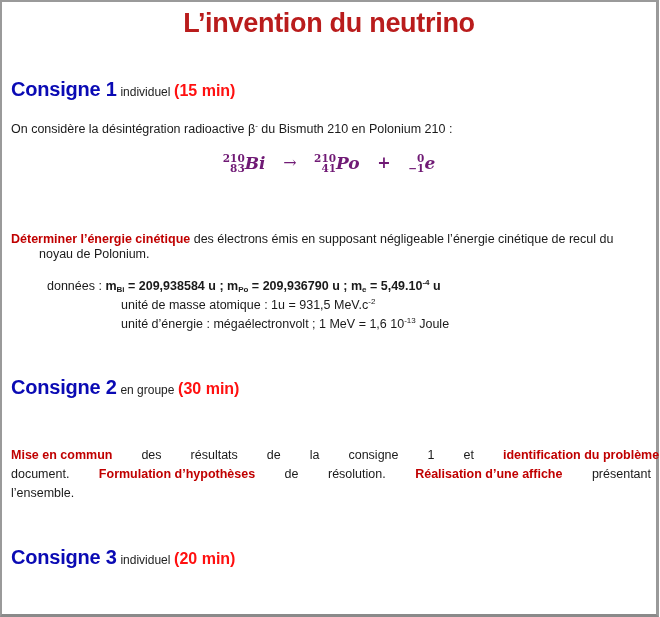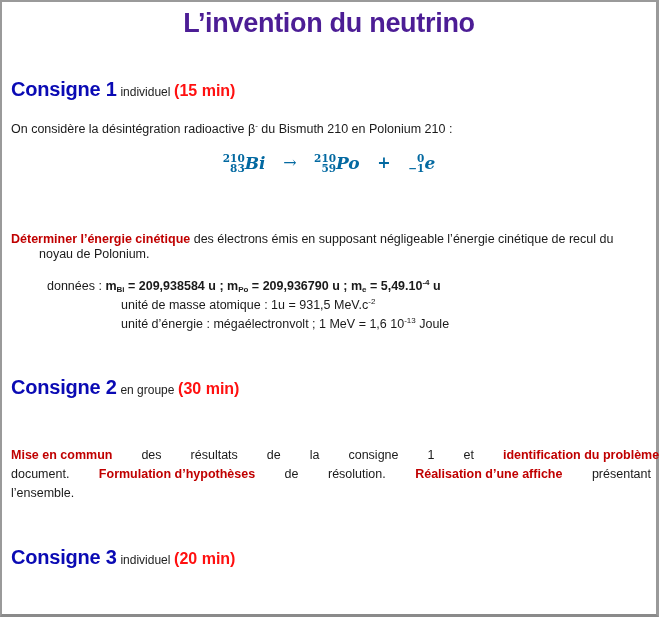--- a/index.html
+++ b/index.html
@@ -11,31 +11,31 @@
       border-top: 2px solid #9a9a9a;
       border-right: 3px solid #9a9a9a;
       border-bottom: 3px solid #8a8a8a;
       background: #fff;
       font-family: "Liberation Sans", sans-serif;
       color: #1a1a1a;
     }
     .abs { position: absolute; white-space: nowrap; }
     .title {
       left: 0; width: 654px; top: 6px; text-align: center;
-      color: #4c1d95; font-weight: bold; font-size: 27px; letter-spacing: -0.3px;
+      color: #b91c1c; font-weight: bold; font-size: 27px; letter-spacing: -0.3px;
     }
     .heading { left: 9px; font-size: 13px; }
     .heading .h-main { color: #0a0ab4; font-weight: bold; font-size: 20px; letter-spacing: -0.2px; }
     .heading .h-mode { color: #222; font-size: 12px; }
     .heading .h-time { color: #ff1010; font-weight: bold; font-size: 16px; }
     .p { left: 9px; font-size: 12.5px; color: #1a1a1a; }
     .red { color: #c00000; font-weight: bold; }
     .eq {
       left: 0; width: 654px; text-align: center; top: 150px;
-      color: #0369a1; font-family: "DejaVu Serif", serif; font-weight: bold; font-size: 16px;
+      color: #701a75; font-family: "DejaVu Serif", serif; font-weight: bold; font-size: 16px;
     }
     .nuc { display: inline-block; position: relative; margin: 0 4px; }
     .nuc .scripts { display: inline-block; position: relative; vertical-align: middle; text-align: right; font-size: 10.5px; line-height: 10px; font-style: normal; }
     .nuc .scripts span { display: block; }
     .nuc .sym { font-style: italic; font-size: 17px; vertical-align: middle; }
     .eq .op { font-size: 16px; margin: 0 8px; font-weight: normal; vertical-align: middle; }
     .eq .op.plus { font-weight: bold; }
     .data { font-size: 12.5px; color: #1a1a1a; }
     .data b { font-weight: bold; text-align: center; }
     .sub { font-size: 8px; vertical-align: -2px; }
@@ -55,21 +55,21 @@
     <span class="h-time">(15 min)</span>
   </div>
 
   <div class="abs p" style="top:119px;">
     <span>On considère la désintégration radioactive β</span><span class="sup">-</span><span> du Bismuth 210 en Polonium 210 :</span>
   </div>
 
   <div class="abs eq">
     <span class="nuc"><span class="scripts"><span>210</span><span>83</span></span><span class="sym">Bi</span></span>
     <span class="op">→</span>
-    <span class="nuc"><span class="scripts"><span>210</span><span>59</span></span><span class="sym">Po</span></span>
+    <span class="nuc"><span class="scripts"><span>210</span><span>41</span></span><span class="sym">Po</span></span>
     <span class="op plus">+</span>
     <span class="nuc"><span class="scripts"><span>0</span><span>−1</span></span><span class="sym">e</span></span>
   </div>
 
 
   <div class="abs p" style="top:230px;">
     <span class="red">Déterminer l’énergie cinétique</span><span> des électrons émis en supposant négligeable l’énergie cinétique de recul du</span>
   </div>
   <div class="abs p" style="top:245px;margin-left:28px;">noyau de Polonium.</div>
 

